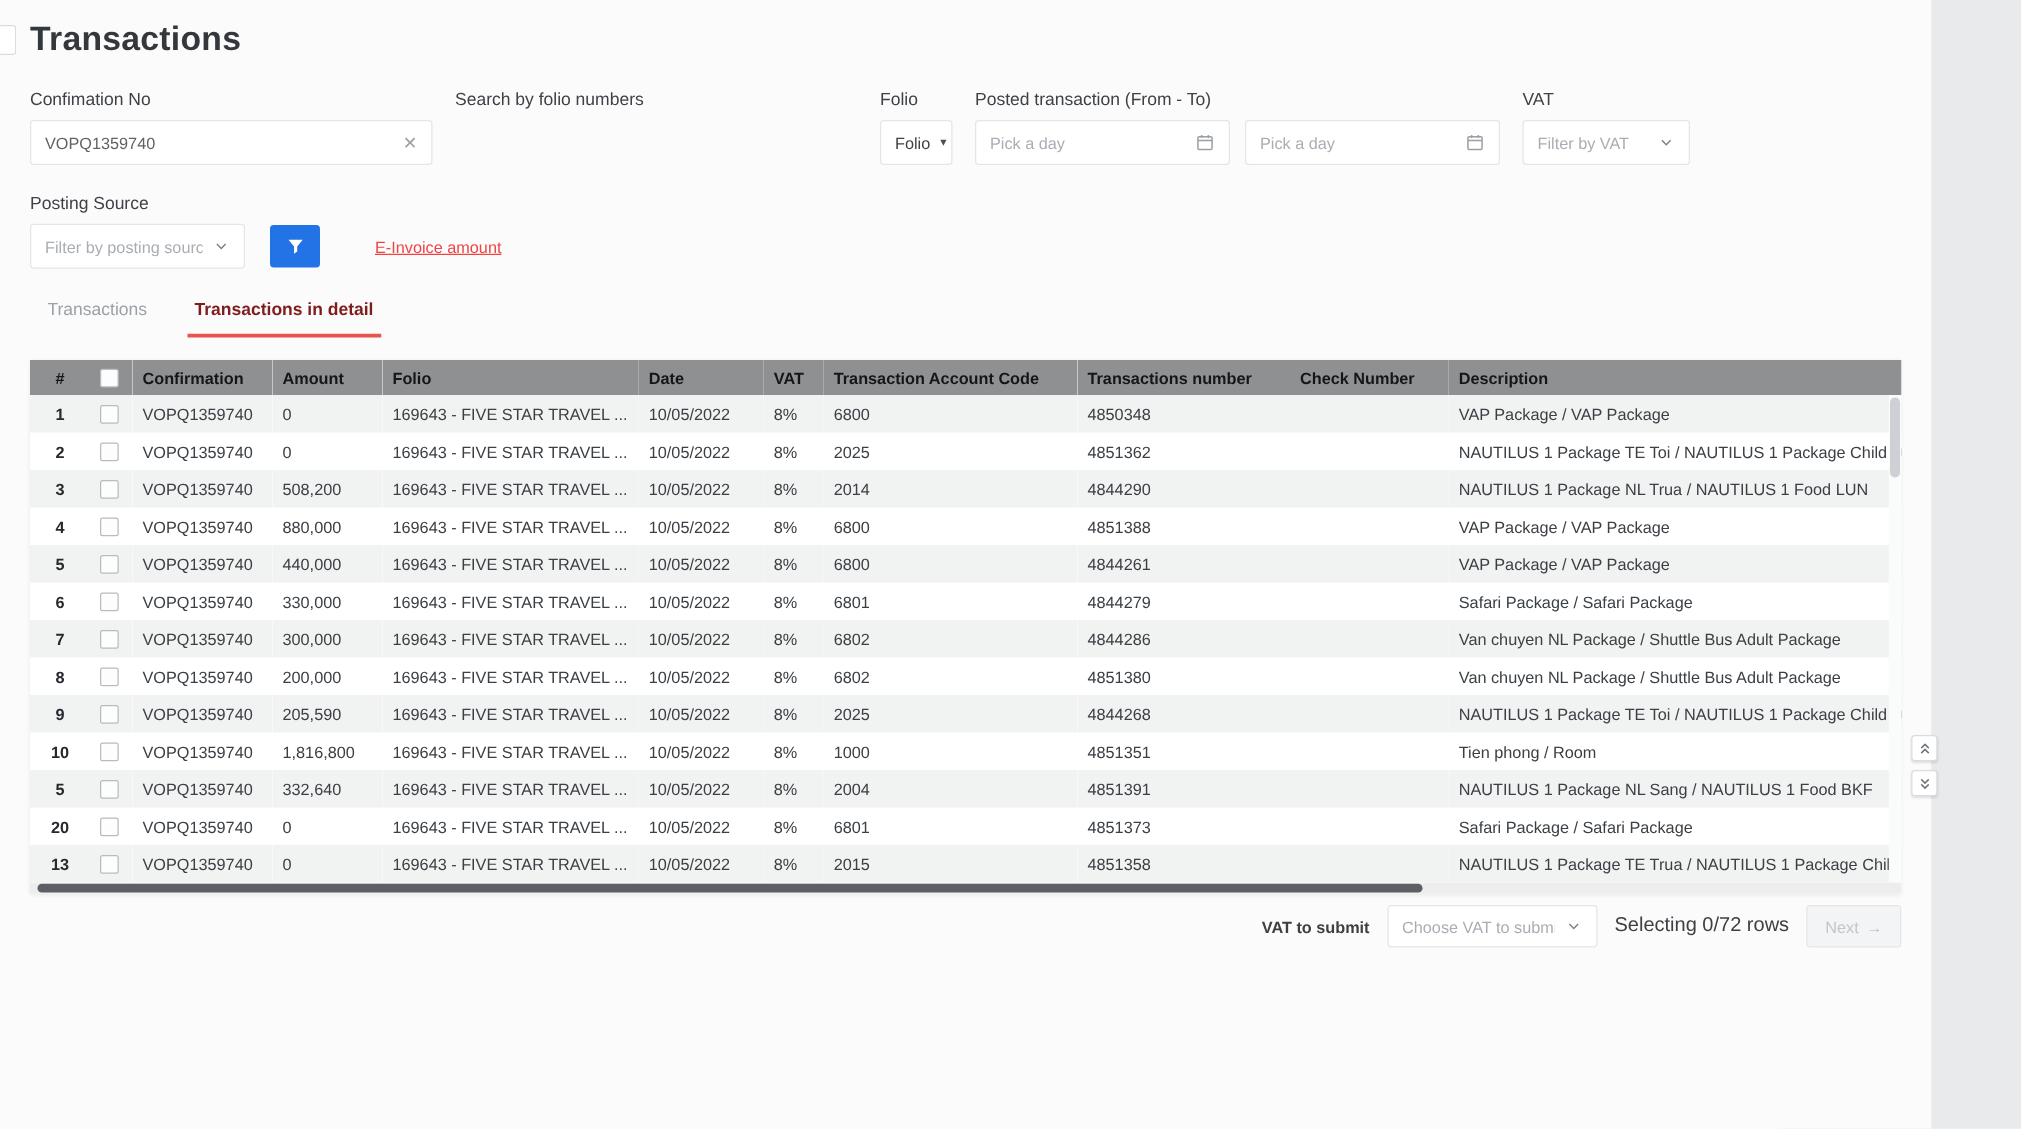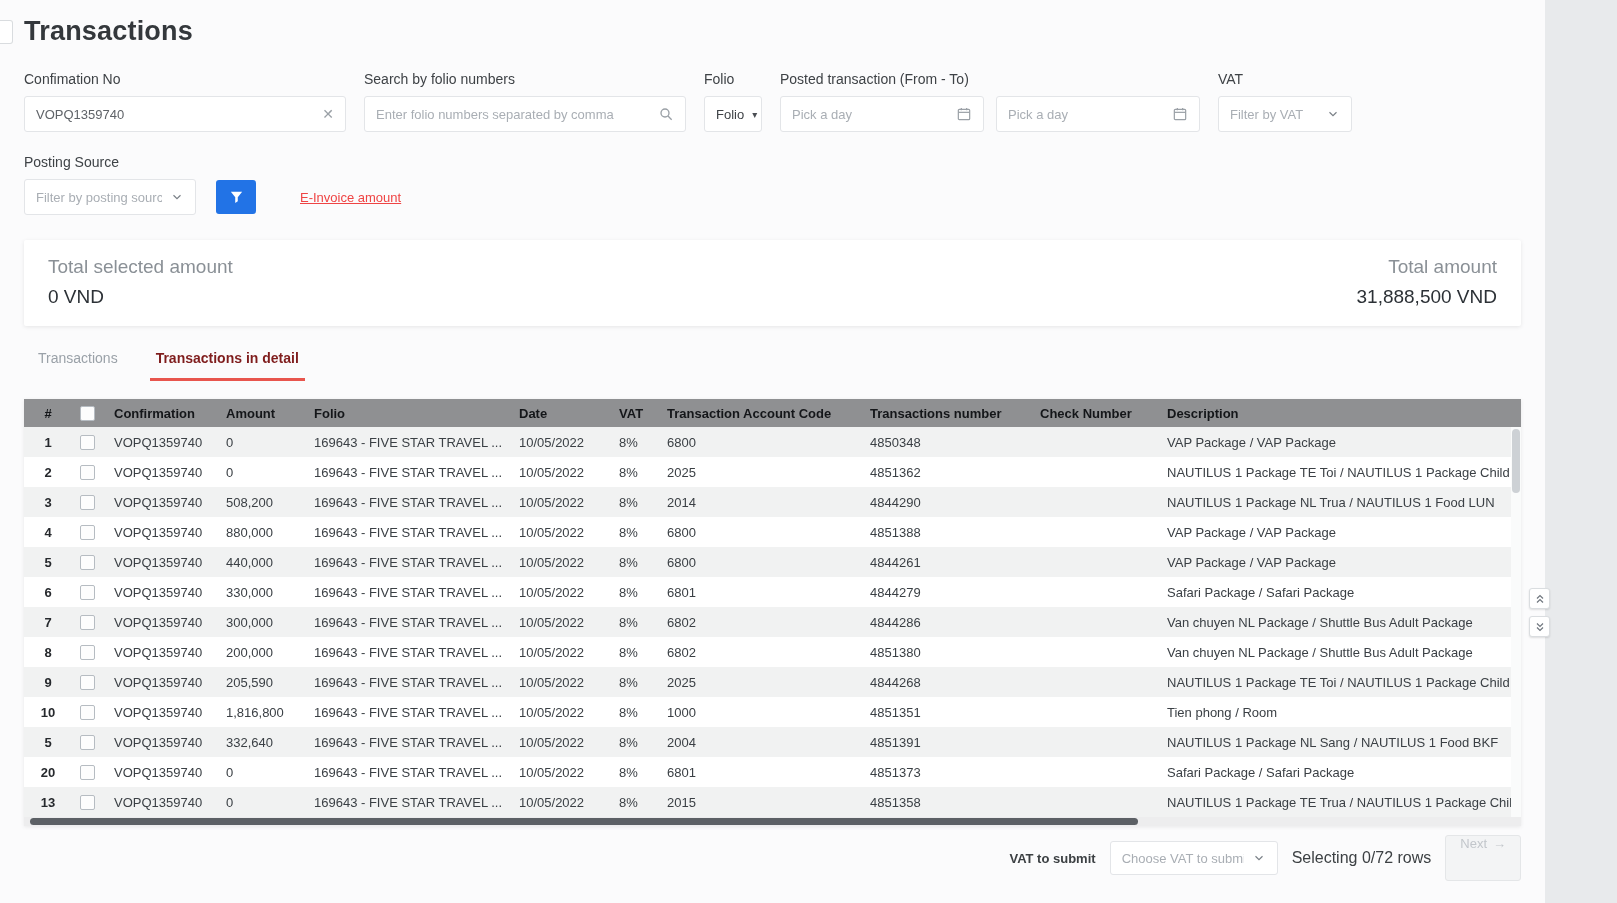--- a/index.html
+++ b/index.html
@@ -52,21 +52,21 @@
 
   .vscroll { position:absolute; top:28px; right:0; bottom:9px; width:10px; background:#fafbfb; }
   .vthumb { position:absolute; top:2px; left:1px; width:8px; height:64px; background:#cdd1d5; border-radius:4px; }
   .hscroll { height:9px; background:#ededee; position:relative; }
   .hthumb { position:absolute; top:1px; left:6px; width:74%; height:7px; background:#5c6065; border-radius:4px; }
 
   .footer { margin-top:9px; display:flex; align-items:center; justify-content:flex-end; gap:14px; }
   .vat-label { font-size:13px; font-weight:600; color:#3c4043; }
   .vat-select { width:168px; height:34px; cursor:pointer; }
   .sel-text { font-size:16px; color:#3c4043; }
-  .next-btn { height:46px; padding:0 14px; background:#f3f4f5; border:1px solid #e4e6e8; border-radius:3px; color:#c2c6cb; font-size:13px; font-family:inherit; display:flex; gap:6px; cursor:default; }
+  .next-btn { height:34px; padding:0 14px; background:#f3f4f5; border:1px solid #e4e6e8; border-radius:3px; color:#c2c6cb; font-size:13px; font-family:inherit; display:flex; align-items:center; gap:6px; cursor:default; }
 
   .float-scroll { position:absolute; left:1529px; top:588px; display:flex; flex-direction:column; gap:7px; }
   .fbtn { width:21px; height:21px; background:#fff; border:1px solid #dadde0; border-radius:3px; box-shadow:0 1px 2px rgba(0,0,0,.12); display:flex; align-items:center; justify-content:center; cursor:pointer; padding:0; }
   .fbtn svg { width:12px; height:12px; }
 </style>
 </head>
 <body>
 
 <div class="page">
   <div class="edge-box"></div>
@@ -77,27 +77,20 @@
     <div class="fgroup w-conf">
       <div class="flabel">Confimation No</div>
       <div class="control">
         <input value="VOPQ1359740" style="">
         <span class="xicon">✕</span>
       </div>
     </div>
 
     <div class="fgroup w-folio-search">
       <div class="flabel">Search by folio numbers</div>
-      <div class="control">
-        <input placeholder="Enter folio numbers separated by comma" style="">
-        <svg class="ic" viewBox="0 0 24 24">
-            <circle cx="10.5" cy="10.5" r="6" fill="none" stroke="#9aa0a6" stroke-width="2"></circle>
-            <line x1="15" y1="15" x2="20.5" y2="20.5" stroke="#9aa0a6" stroke-width="2"></line>
-          </svg>
-      </div>
     </div>
 
     <div class="fgroup w-folio">
       <div class="flabel">Folio</div>
       <div class="control">
         <span class="value-text">Folio</span>
         <span class="caret">▾</span>
       </div>
     </div>
 
@@ -147,30 +140,20 @@
       </div>
     </div>
     <button class="filter-apply">
       <svg viewBox="0 0 24 24">
           <path d="M4 4h16l-6.2 7.5v5.8l-3.6 2.4v-8.2z" fill="#ffffff"></path>
         </svg>
     </button>
     <a class="einvoice">E-Invoice amount</a>
   </div>
 
-  <div class="summary">
-    <div class="left">
-      <div class="lbl">Total selected amount</div>
-      <div class="val">0 VND</div>
-    </div>
-    <div class="right">
-      <div class="lbl">Total amount</div>
-      <div class="val">31,888,500 VND</div>
-    </div>
-  </div>
 
   <div class="tabs">
     <div class="tab">Transactions</div>
     <div class="tab active">Transactions in detail</div>
   </div>
 
   <div class="table-card">
     <div class="table-viewport">
       <table class="tx-table">
         <colgroup>

